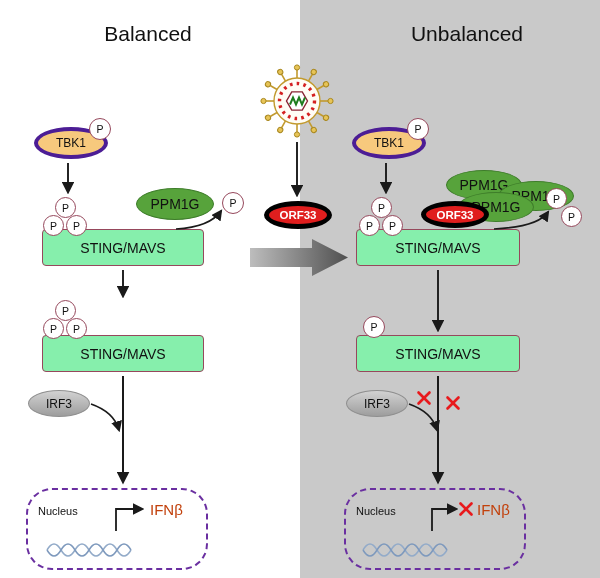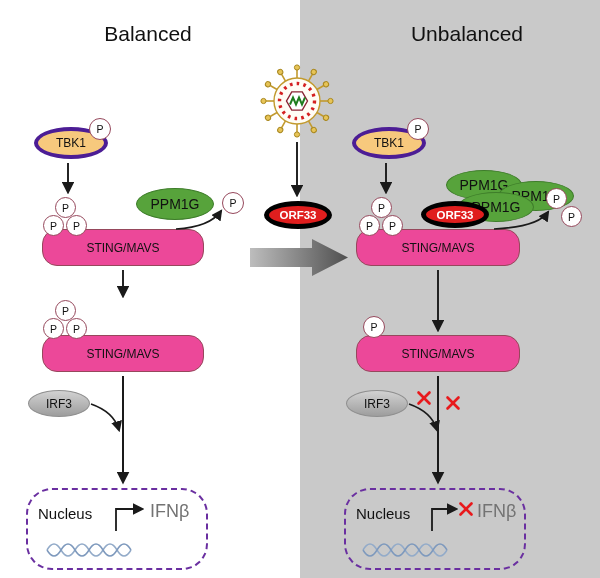--- a/index.html
+++ b/index.html
@@ -7,24 +7,24 @@
   body{font-family:"Liberation Sans",sans-serif;color:#111}
   #stage{position:relative;width:600px;height:578px;background:#ffffff;overflow:hidden}
   .bg-right{position:absolute;left:300px;top:0;width:300px;height:578px;background:#c9c9c9;z-index:0}
   .title{position:absolute;font-size:21px;font-weight:500;color:#111;text-align:center;z-index:3}
   .oval{position:absolute;border-radius:50%;display:flex;align-items:center;justify-content:center;font-size:12px;color:#111;z-index:3}
   .tbk1{background:#f7c97d;border:4px solid #4c1d95}
   .ppm1g{background:#57a33b;border:1px solid #3e7d2a;font-size:14px}
   .orf33{background:#e01e1e;border:5px solid #000000;color:#fff;font-size:11.5px;font-weight:bold}
   .irf3{background:linear-gradient(180deg,#d2d2d2,#9d9d9d);border:1px solid #8f8f8f}
   .pcirc{position:absolute;border-radius:50%;background:#fff;border:1.6px solid #96485c;display:flex;align-items:center;justify-content:center;font-size:10.5px;color:#111;z-index:4}
-  .sting{position:absolute;background:#ec4899;border:1.7px solid #96485c;border-radius:15px;display:flex;align-items:center;justify-content:center;font-size:12px;color:#111;z-index:2}
+  .sting{position:absolute;background:#86efac;border:1.7px solid #96485c;border-radius:4px;display:flex;align-items:center;justify-content:center;font-size:14px;color:#111;z-index:2}
   .nucleus{position:absolute;border:2.2px dashed #6a2fa0;border-radius:26px;z-index:1}
-  .small-label{position:absolute;font-size:15px;color:#111;z-index:3}
-  .ifnb{position:absolute;font-size:18px;color:#737373;z-index:7}
+  .small-label{position:absolute;font-size:11px;color:#111;z-index:3}
+  .ifnb{position:absolute;font-size:15px;color:#c2410c;z-index:7}
   .helix{position:absolute;z-index:3}
   svg.overlay{position:absolute;left:0;top:0;z-index:6;pointer-events:none}
   .virus{position:absolute;z-index:5}
 </style>
 </head>
 <body>
 
 <div id="stage">
 
   <div class="bg-right"></div>

